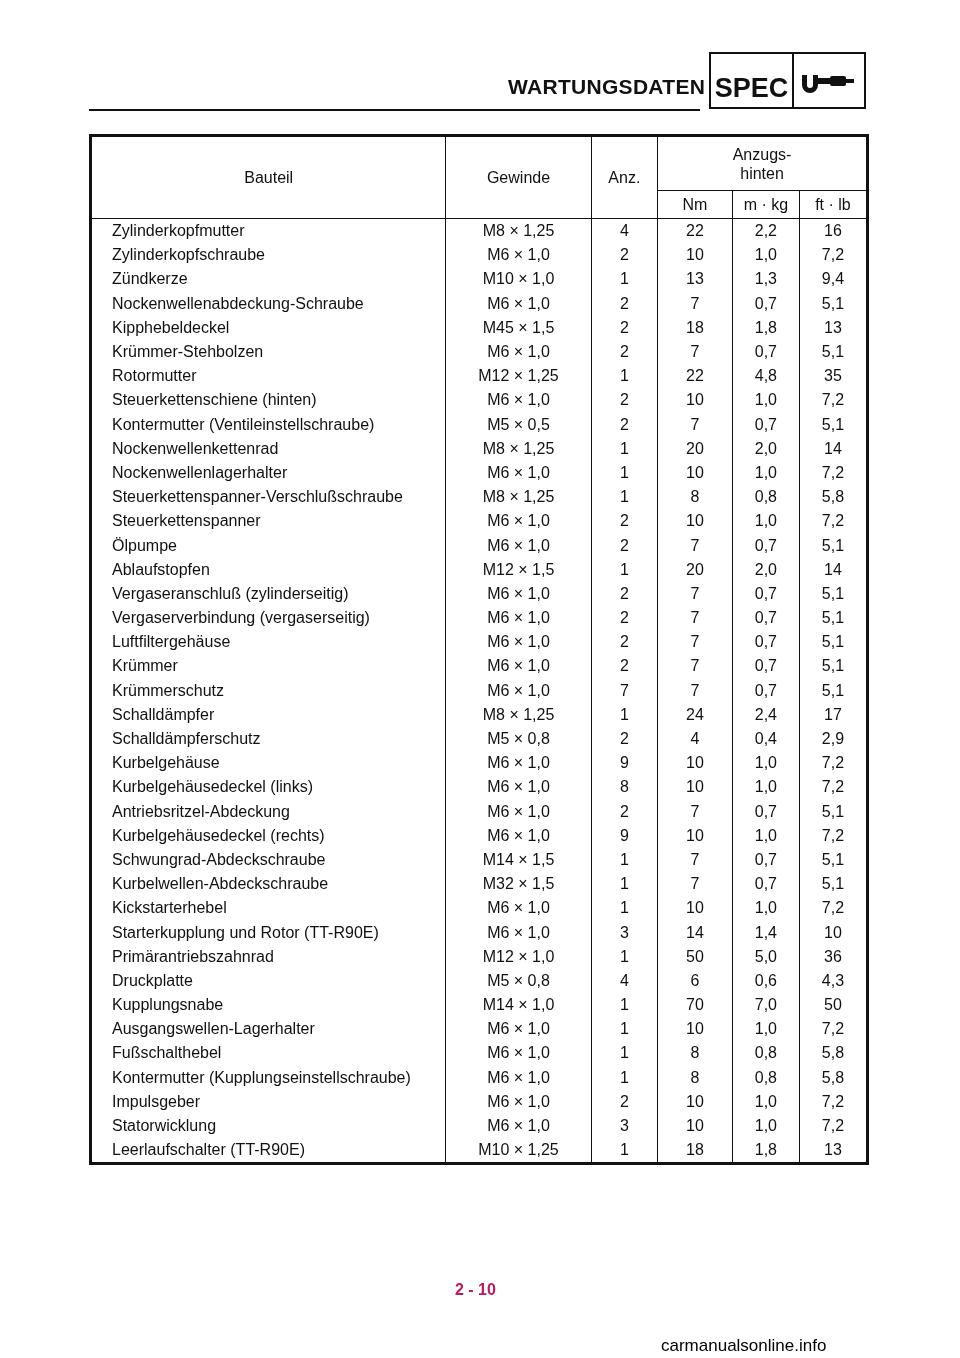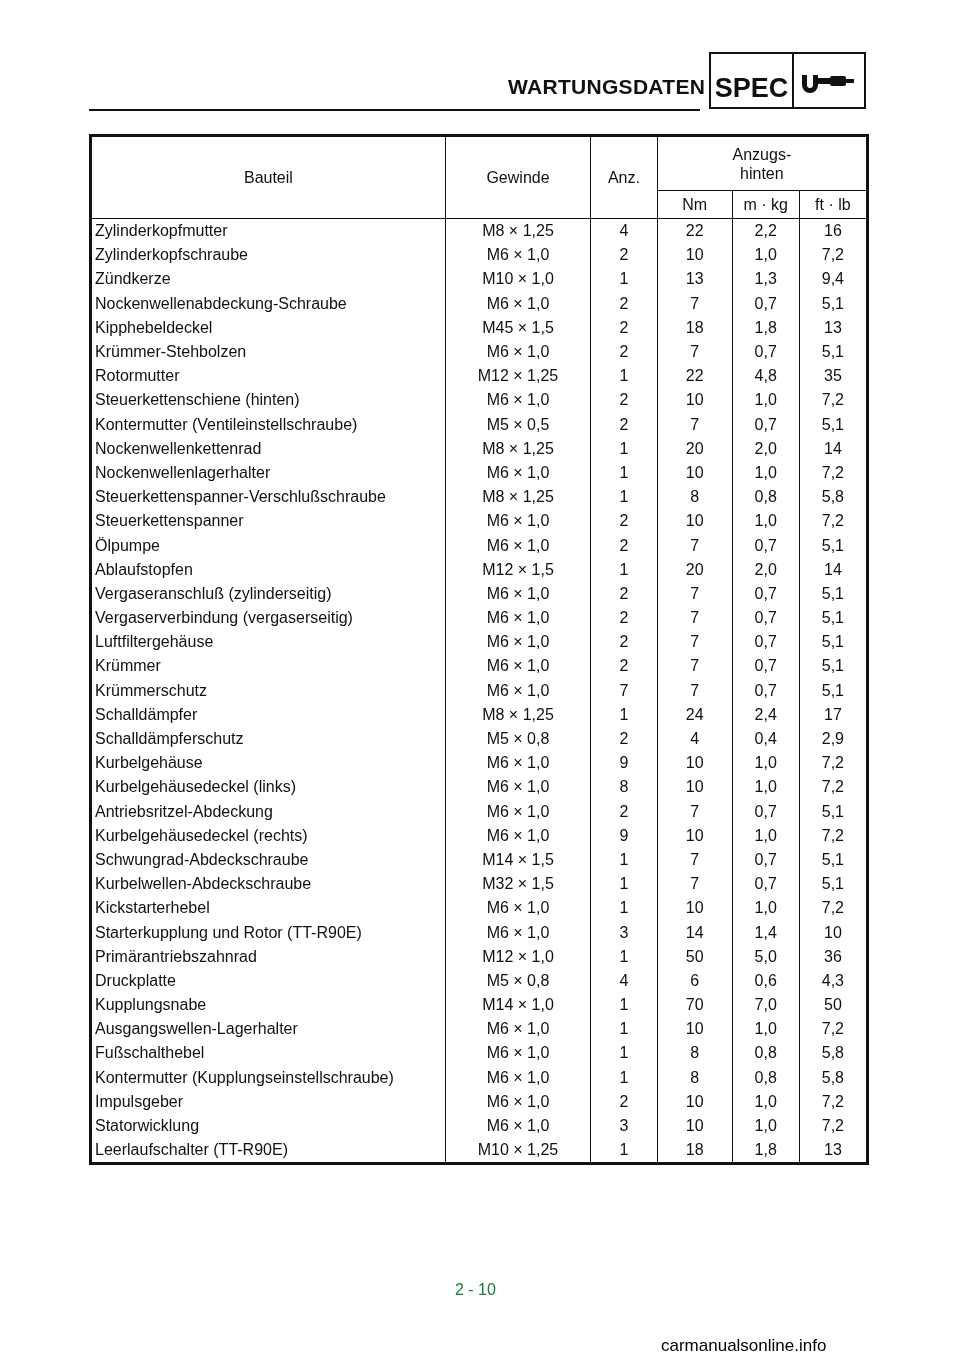--- a/index.html
+++ b/index.html
@@ -17,24 +17,24 @@
   th.h-bauteil { width: 355px; }
   th.h-gewinde { width: 147px; }
   th.h-anz { width: 67px; }
   th.h-nm { width: 76px; }
   th.h-mkg { width: 68px; }
   th.h-ftlb { width: 68px; }
   tr.hrow1 th { height: 53px; }
   tr.hrow2 th { height: 27px; }
   th.h-anzugs { line-height: 19px; padding-top: 2px; vertical-align: top; }
   tbody td { height: 24.2px; line-height: 24px; text-align: center; white-space: nowrap; }
-  tbody td.c-part { text-align: left; padding-left: 3px; margin-left: 32px; }
+  tbody td.c-part { text-align: left; padding-left: 20px; margin-left: 32px; }
   tbody tr:first-child td { padding-top: 0; }
 
-  .page-number { position: absolute; left: 455px; top: 1281px; font-size: 16px; color: #15803d; }
+  .page-number { position: absolute; left: 455px; top: 1281px; font-size: 16px; color: #be185d; font-weight: bold; }
   .watermark { position: absolute; left: 661px; top: 1336px; font-size: 17px; color: #000000; }
 </style>
 </head>
 <body>
 
 <div class="title-block">
   <div class="page-title">WARTUNGSDATEN</div>
   <div class="title-rule"></div>
   <div class="spec-box">
     <div class="spec-label">SPEC</div>

